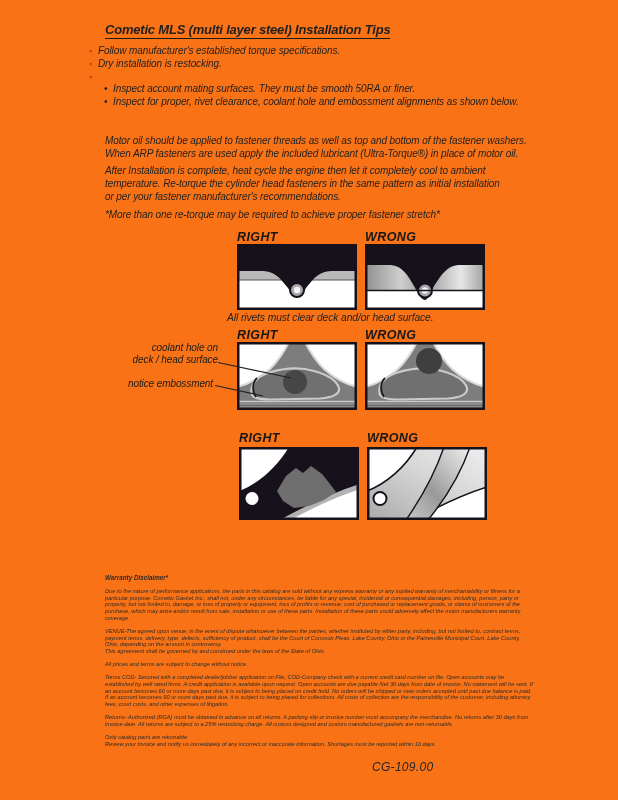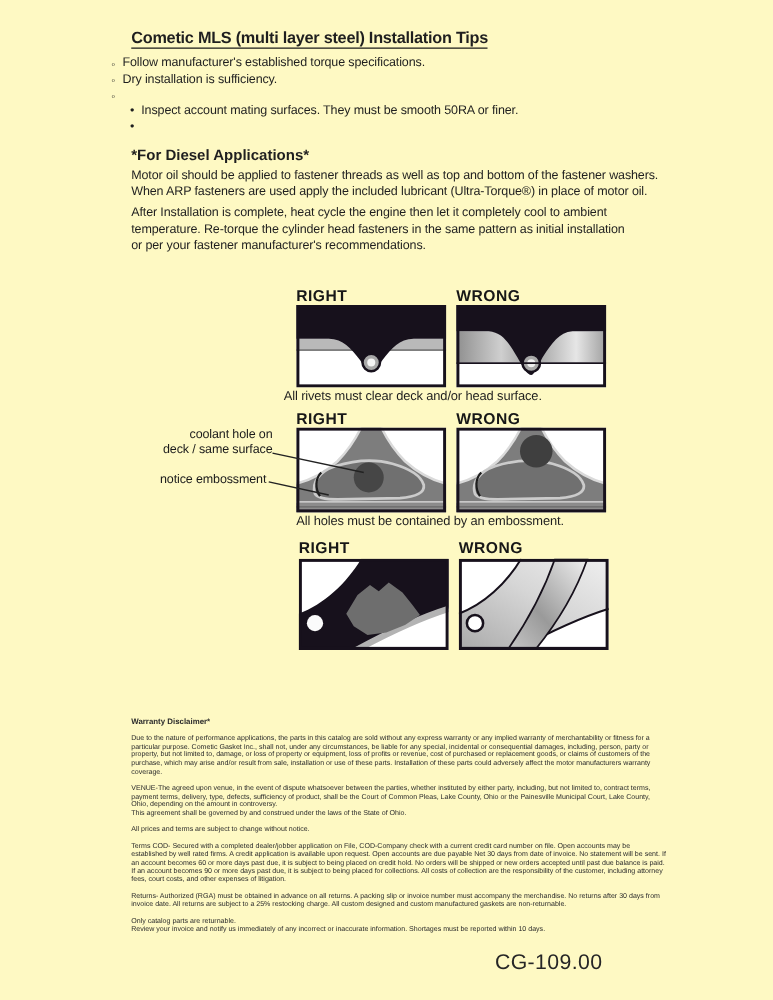--- a/index.html
+++ b/index.html
@@ -1,18 +1,18 @@
 <!DOCTYPE html>
 <html><head>
 <meta charset="utf-8">
 <style>
   html,body{margin:0;padding:0;background:#e8e8e8;}
   .page{
-    position:relative;width:618px;height:800px;background:#fef9c3;
-    font-family:"Liberation Sans",sans-serif;color:#1f1f1f;overflow:hidden;
+    position:relative;width:618px;height:800px;background:#f97316;
+    font-family:"Liberation Sans",sans-serif;color:#1f1f1f;overflow:hidden;font-style:italic;
   }
   .title{
     position:absolute;left:105px;top:22px;font-size:13px;font-weight:bold;
     letter-spacing:-0.2px;border-bottom:1.6px solid #1a1a1a;padding-bottom:1px;
   }
   .bullets{position:absolute;left:89px;top:45px;width:500px;}
   .bline{display:flex;align-items:flex-start;height:12.8px;font-size:10px;letter-spacing:-0.1px;}
   .bline .mk{width:9px;flex:0 0 9px;font-size:9px;line-height:12.8px;}
   .bline.sub{margin-left:15px;}
   .bline.sub .mk{font-size:10px;}
@@ -32,56 +32,57 @@
   .callout{
     position:absolute;text-align:right;font-size:10px;line-height:1.2;
     white-space:pre-line;letter-spacing:-0.1px;color:#1b1b1b;
   }
   .co1{left:95px;top:342px;width:123px;}
   .co2{left:95px;top:378px;width:118px;}
   .leaders{position:absolute;left:0;top:0;pointer-events:none;}
   .disc{position:absolute;left:105px;top:574px;width:428px;color:#2b2b2b;}
   .disc h3{font-size:6.3px;font-weight:bold;margin:0 0 7px 0;}
   .disc p{font-size:5.65px;line-height:1.18;margin:0 0 6.5px 0;white-space:pre-line;}
-  .pgnum{position:absolute;left:396px;top:760px;font-size:17px;letter-spacing:0.3px;color:#262626;}
+  .pgnum{position:absolute;left:372px;top:760px;font-size:12px;letter-spacing:0.3px;color:#262626;}
 </style>
 </head>
 <body>
 
 <div class="page">
 
   <div class="title">Cometic MLS (multi layer steel) Installation Tips</div>
 
   <div class="bullets">
     <div class="bline">
       <span class="mk">◦</span>
       <span class="bt">Follow manufacturer's established torque specifications.</span>
     </div>
     <div class="bline">
       <span class="mk">◦</span>
-      <span class="bt">Dry installation is sufficiency.</span>
+      <span class="bt">Dry installation is restocking.</span>
     </div>
     <div class="bline">
       <span class="mk">◦</span>
     </div>
     <div class="bline sub">
       <span class="mk">•</span>
       <span class="bt">Inspect account mating surfaces.  They must be smooth 50RA or finer.</span>
     </div>
     <div class="bline sub">
       <span class="mk">•</span>
+      <span class="bt">Inspect for proper, rivet clearance, coolant hole and embossment alignments as shown below.</span>
     </div>
   </div>
 
-  <div class="dheading">*For Diesel Applications*</div>
   <div class="dp dp2">After Installation is complete, heat cycle the engine then let it completely cool to ambient
 temperature. Re-torque the cylinder head fasteners in the same pattern as initial installation
 or per your fastener manufacturer's recommendations.</div>
   <div class="dp dp1">Motor oil should be applied to fastener threads as well as top and bottom of the fastener washers.
 When ARP fasteners are used apply the included lubricant (Ultra-Torque®) in place of motor oil.</div>
+  <div class="dp dp3">*More than one re-torque may be required to achieve proper fastener stretch*</div>
 
   <div class="dlab" style="left:237px;top:230px;">RIGHT</div>
   <div class="dlab" style="left:365px;top:230px;">WRONG</div>
 
   <svg class="box" style="left:237px;top:244px;" width="120" height="66" viewBox="0 0 120 66">
     <rect width="120" height="66" fill="#ffffff"></rect>
     <rect x="0" y="27" width="120" height="9" fill="#b9b9b9"></rect>
     <line x1="0" y1="36" x2="120" y2="36" stroke="#555555" stroke-width="1"></line>
     <path d="M0,0 H120 V27 L94,27 C82,27.5 77,34 69,44 C65,50 62,53.5 60,53.5 C58,53.5 55,50 51,44 C43,34 38,27.5 26,27 L0,27 Z" fill="#17111c"></path>
     <circle cx="60" cy="46" r="7" fill="#a8a8a8" stroke="#17111c" stroke-width="2"></circle>
@@ -108,21 +109,21 @@
     <line x1="0" y1="46.5" x2="120" y2="46.5" stroke="#17111c" stroke-width="1.3"></line>
     <rect x="1.25" y="1.25" width="117.5" height="63.5" fill="none" stroke="#17111c" stroke-width="2.5"></rect>
   </svg>
 
   <div class="cap" style="left:227px;top:312px;">All rivets must clear deck and/or head surface.</div>
 
   <div class="dlab" style="left:237px;top:328px;">RIGHT</div>
   <div class="dlab" style="left:365px;top:328px;">WRONG</div>
 
   <div class="callout co1">coolant hole on
-deck / same surface</div>
+deck / head surface</div>
   <div class="callout co2">notice embossment</div>
 
   <svg class="box" style="left:237px;top:342px;" width="120" height="68" viewBox="0 0 120 68">
     <rect width="120" height="68" fill="#ffffff"></rect>
     <path d="M52,0 C48,8 42,18 33,27 C23,36 12,42 0,45 L0,68 L120,68 L120,45 C108,42 97,36 87,27 C78,18 72,8 68,0 Z" fill="#7d7d7d"></path>
     <path d="M52,0 C48,8 42,18 33,27 C23,36 12,42 0,45" fill="none" stroke="#dadada" stroke-width="2"></path>
     <path d="M68,0 C72,8 78,18 87,27 C97,36 108,42 120,45" fill="none" stroke="#dadada" stroke-width="2"></path>
     <path d="M15,53 C12,44 19,35 31,31 C47,26 63,25 77,29 C91,33 100,39 102,46 C103,52 96,55.5 83,56.5 L33,57.5 C23,57.5 17,56.5 15,53 Z" fill="#707070" stroke="#cbcbcb" stroke-width="2.2"></path>
     <path d="M19,55 C15,49 15,41 20,36" fill="none" stroke="#1e1e1e" stroke-width="1.8"></path>
     <circle cx="58" cy="40" r="12" fill="#464646"></circle>
@@ -144,21 +145,20 @@
     <rect x="0" y="60.5" width="120" height="7.5" fill="#8c8c8c"></rect>
     <line x1="0" y1="63.5" x2="120" y2="63.5" stroke="#696969" stroke-width="1"></line>
     <rect x="1.25" y="1.25" width="117.5" height="65.5" fill="none" stroke="#17111c" stroke-width="2.5"></rect>
   </svg>
 
   <svg class="leaders" width="618" height="800" viewBox="0 0 618 800">
     <line x1="218" y1="362.5" x2="291" y2="378" stroke="#222222" stroke-width="1.2"></line>
     <line x1="215" y1="385.5" x2="263" y2="396" stroke="#222222" stroke-width="1.2"></line>
   </svg>
 
-  <div class="cap" style="left:237px;top:412px;">All holes must be contained by an embossment.</div>
 
   <div class="dlab" style="left:239px;top:431px;">RIGHT</div>
   <div class="dlab" style="left:367px;top:431px;">WRONG</div>
 
   <svg class="box" style="left:239px;top:447px;" width="120" height="73" viewBox="0 0 120 73">
     <rect width="120" height="73" fill="#ffffff"></rect>
     <path d="M50,0 L120,0 L120,40 C96,47.5 70,60 46,73 L0,73 L0,44 C20,36.5 38,20 50,0 Z" fill="#17111c"></path>
     <path d="M46,73 C70,60 96,47.5 120,40" fill="none" stroke="#b3b3b3" stroke-width="5"></path>
     <path d="M38,44 L47,29 L57,21 L64,26 L72,19 L83,27 L91,37 L97,45 L85,53 L70,59 L55,61 L44,54 Z" fill="#6e6e6e"></path>
     <circle cx="13" cy="51.5" r="6.5" fill="#fbfbfb"></circle>

